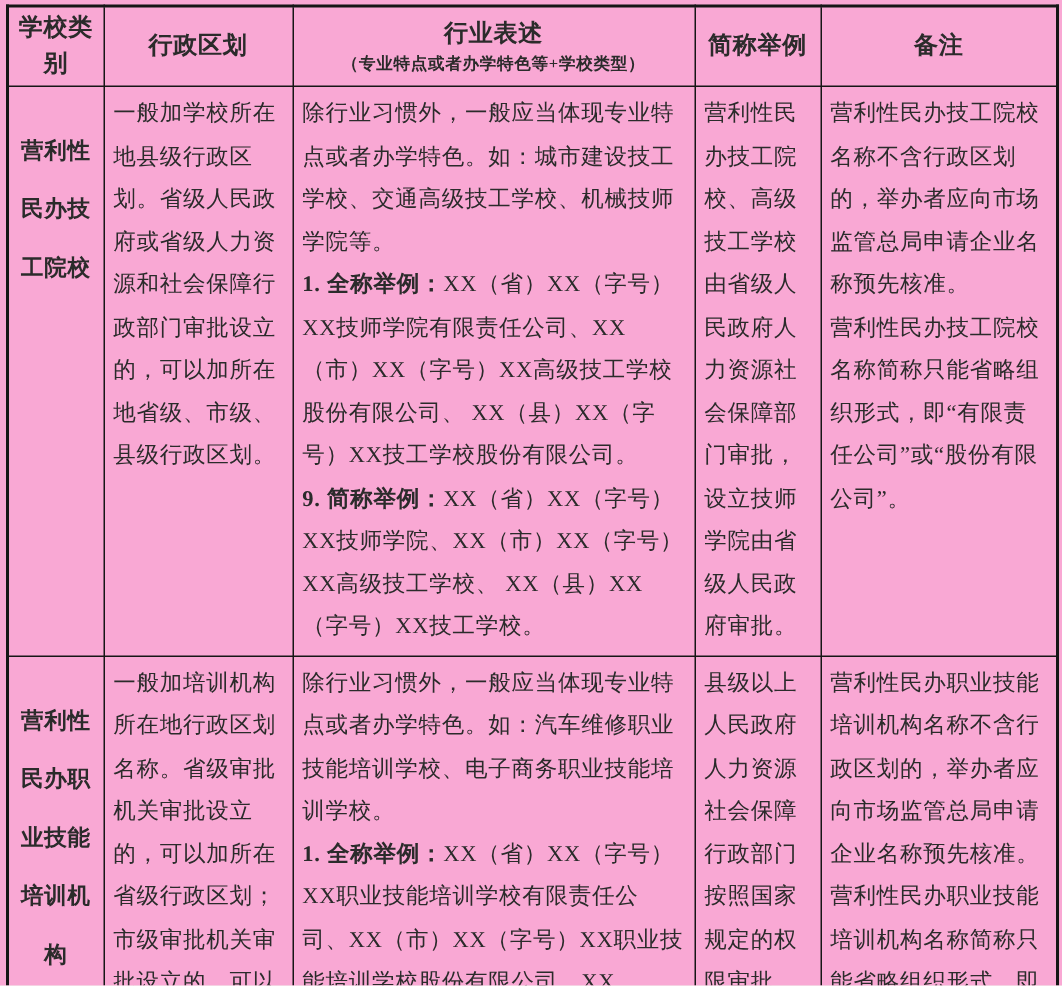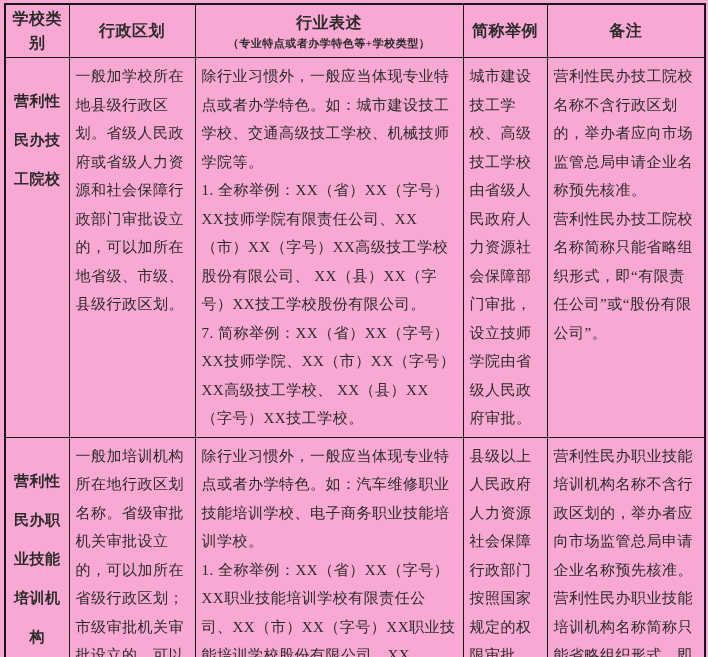--- a/index.html
+++ b/index.html
@@ -49,21 +49,21 @@
   }
   td.cat {
     text-align: center;
     font-weight: bold;
     line-height: 2.6;
     padding-top: 24px;
   }
   tr.r1 td { height: 252px; }
   tr.r2 td { height: 344px; }
   td p { margin: 0; }
-  .item-label { font-weight: normal; margin-top: 36px; }
+  .item-label { font-weight: bold; margin-top: 36px; }
   .xx { font-family: "Liberation Serif", "DejaVu Serif", serif; margin-top: 20px; }
 </style>
 </head>
 <body>
 
 <div class="page">
   <table class="doc-table">
     <colgroup>
       <col style="width:64px">
       <col style="width:126px">
@@ -83,23 +83,23 @@
         <th>备注</th>
       </tr>
     </thead>
     <tbody>
       <tr class="r1">
         <td class="cat">营利性民办技工院校</td>
         <td>一般加学校所在地县级行政区划。省级人民政府或省级人力资源和社会保障行政部门审批设立的，可以加所在地省级、市级、县级行政区划。</td>
         <td>
           <p>除行业习惯外，一般应当体现专业特点或者办学特色。如：城市建设技工学校、交通高级技工学校、机械技师学院等。</p>
           <p><span class="item-label">1. 全称举例：</span><span class="xx">XX（省）XX（字号）XX技师学院有限责任公司、XX（市）XX（字号）XX高级技工学校股份有限公司、 XX（县）XX（字号）XX技工学校股份有限公司。</span></p>
-          <p><span class="item-label">7. 简称举例：</span><span class="xx">XX（省）XX（字号）XX技师学院、XX（市）XX（字号）XX高级技工学校、 XX（县）XX（字号）XX技工学校。</span></p>
+          <p><span class="item-label">9. 简称举例：</span><span class="xx">XX（省）XX（字号）XX技师学院、XX（市）XX（字号）XX高级技工学校、 XX（县）XX（字号）XX技工学校。</span></p>
         </td>
-        <td>城市建设技工学校、高级技工学校由省级人民政府人力资源社会保障部门审批，设立技师学院由省级人民政府审批。</td>
+        <td>营利性民办技工院校、高级技工学校由省级人民政府人力资源社会保障部门审批，设立技师学院由省级人民政府审批。</td>
         <td>
           <p>营利性民办技工院校名称不含行政区划的，举办者应向市场监管总局申请企业名称预先核准。</p>
           <p>营利性民办技工院校名称简称只能省略组织形式，即“有限责任公司”或“股份有限公司”。</p>
         </td>
       </tr>
       <tr class="r2">
         <td class="cat">营利性民办职业技能培训机构</td>
         <td>一般加培训机构所在地行政区划名称。省级审批机关审批设立的，可以加所在省级行政区划；市级审批机关审批设立的，可以加地市的行政区划；县级审批机关审批设立的，可以加区县的行政区划；设在乡镇的，可以在区县后加乡镇行政区划。</td>
         <td>
           <p>除行业习惯外，一般应当体现专业特点或者办学特色。如：汽车维修职业技能培训学校、电子商务职业技能培训学校。</p>

